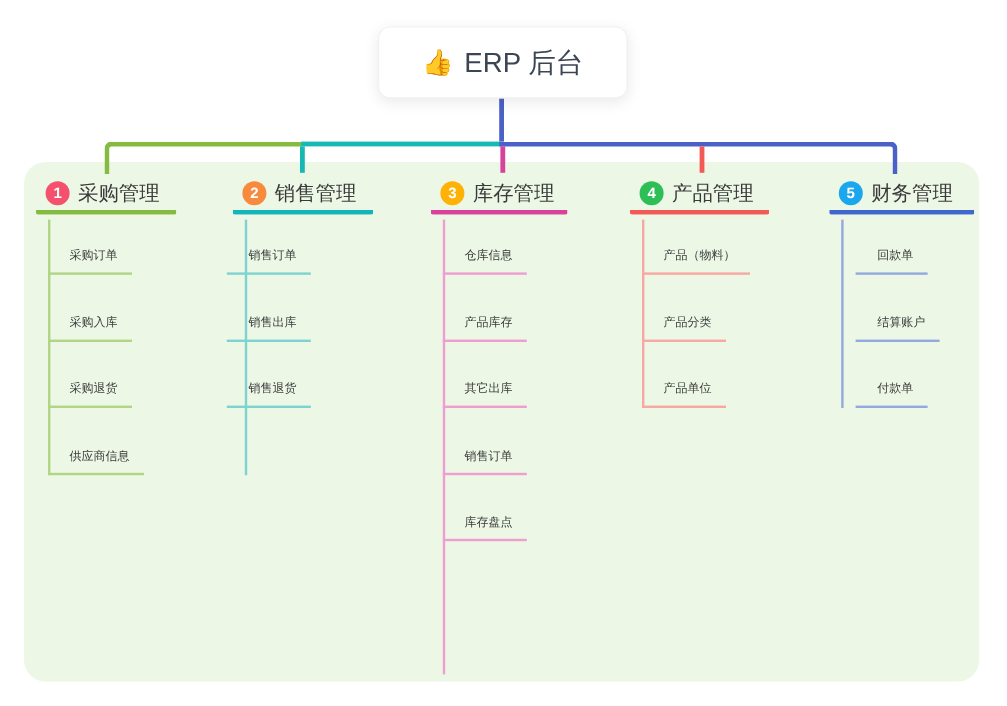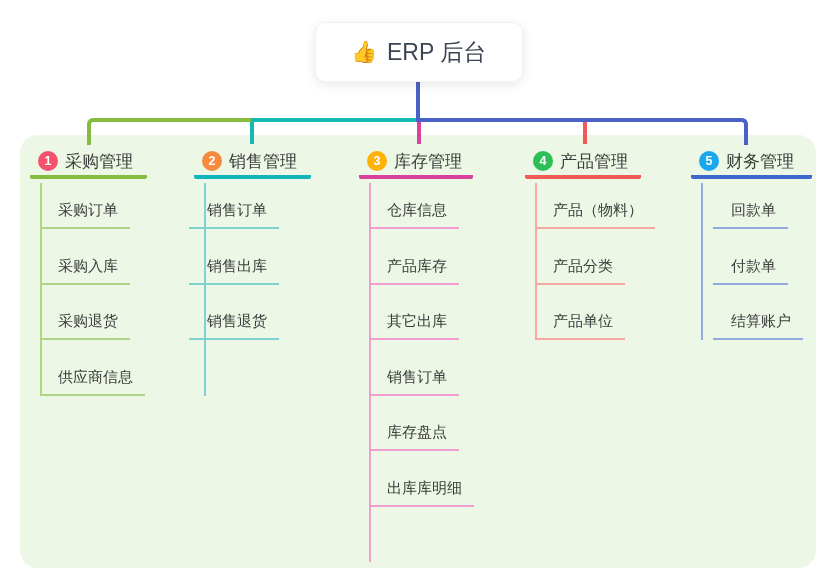--- a/index.html
+++ b/index.html
@@ -67,21 +67,21 @@
     flex: 0 0 auto;
   }
   .vline { position: absolute; width: 2px; top: 183px; z-index: 1; }
   .children { position: absolute; top: 183px; z-index: 2; }
   .child {
     display: flex; align-items: flex-end;
     height: 55.5px;
     padding: 0 12px 7px 18px;
     width: fit-content;
     border-bottom: 2px solid;
-    font-size: 15px; color: #3c3c3c;
+    font-size: 10px; color: #3c3c3c;
     white-space: nowrap;
   }
   .child:first-child { height: 46px; }
 
   
   .b1 .branch-header { left: 30px;  width: 117px; border-color: #85bb41; }
   .b1 .badge { background: #f4516c; }
   .b1 .vline { left: 40px;  height: 213px; background: #afd585; }
   .b1 .children { left: 40px; }
   .b1 .child { border-color: #afd585; }
@@ -166,21 +166,20 @@
       <span class="badge">3</span>
       <span>库存管理</span>
     </div>
     <div class="vline"></div>
     <div class="children">
       <div class="child">仓库信息</div>
       <div class="child">产品库存</div>
       <div class="child">其它出库</div>
       <div class="child">销售订单</div>
       <div class="child">库存盘点</div>
-      <div class="child">出库库明细</div>
     </div>
   </div>
 
   <div class="b4">
     <div class="branch-header">
       <span class="badge">4</span>
       <span>产品管理</span>
     </div>
     <div class="vline"></div>
     <div class="children">
@@ -191,18 +190,18 @@
   </div>
 
   <div class="b5">
     <div class="branch-header">
       <span class="badge">5</span>
       <span>财务管理</span>
     </div>
     <div class="vline"></div>
     <div class="children">
       <div class="child">回款单</div>
+      <div class="child">结算账户</div>
       <div class="child">付款单</div>
-      <div class="child">结算账户</div>
     </div>
   </div>
 
 </div>
 
 </body></html>

